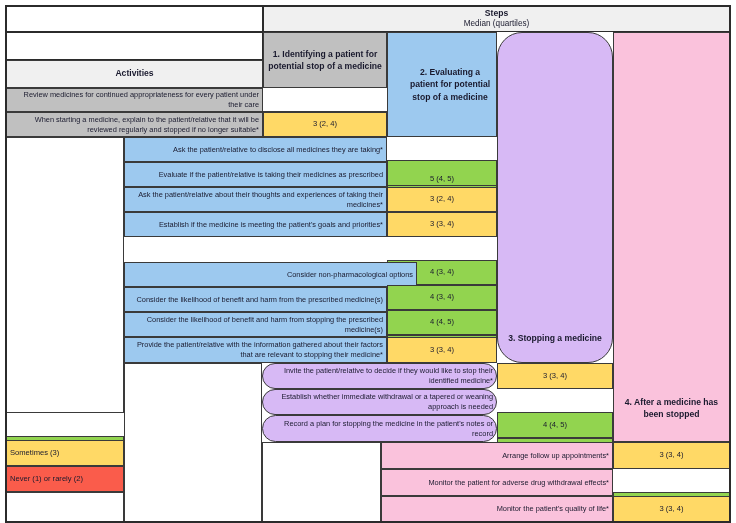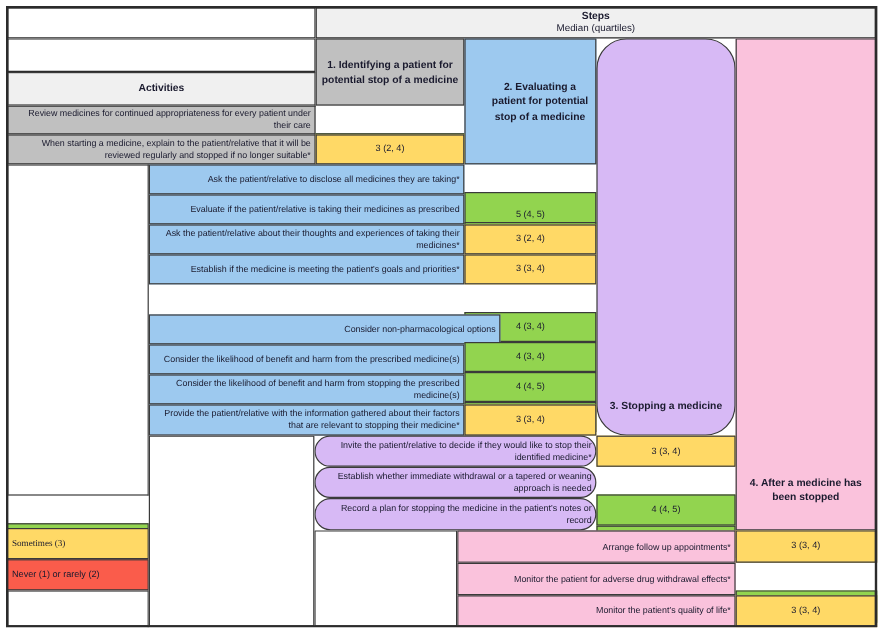--- a/index.html
+++ b/index.html
@@ -243,21 +243,21 @@
   <div class="cell f-pink a-right b-bottom-thick" style="left:381px; top:496px; width:232px; height:27px;">
     <span class="txt">Monitor the patient's quality of life*</span>
     </div>
   <div class="cell f-yellow val b-right-thick b-bottom-thick" style="left:613px; top:496px; width:118px; height:27px;">
     <span class="txt">3 (3, 4)</span>
     </div>
 
   <div class="cell f-green legend" style="left:5px; top:413px; width:119px; height:27px;">
     <span class="txt">Often (4) or always (5)</span>
     </div>
-  <div class="cell f-yellow legend" style="left:5px; top:440px; width:119px; height:26px;font-family:Liberation Serif, serif;">
+  <div class="cell f-yellow legend" style="left:5px; top:440px; width:119px; height:26px;">
     <span class="txt">Sometimes (3)</span>
     </div>
   <div class="cell f-red legend" style="left:5px; top:466px; width:119px; height:26px;">
     <span class="txt">Never (1) or rarely (2)</span>
     </div>
 
   <div class="cell f-white" style="left:5px; top:137px; width:119px; height:276px; border-left-width:2px; border-left-color:#2b2b2b;">
       <span class="txt"></span>
     </div>
   <div class="cell f-white" style="left:5px; top:492px; width:119px; height:31px; border-left-width:2px; border-left-color:#2b2b2b; border-bottom-width:2px;">

